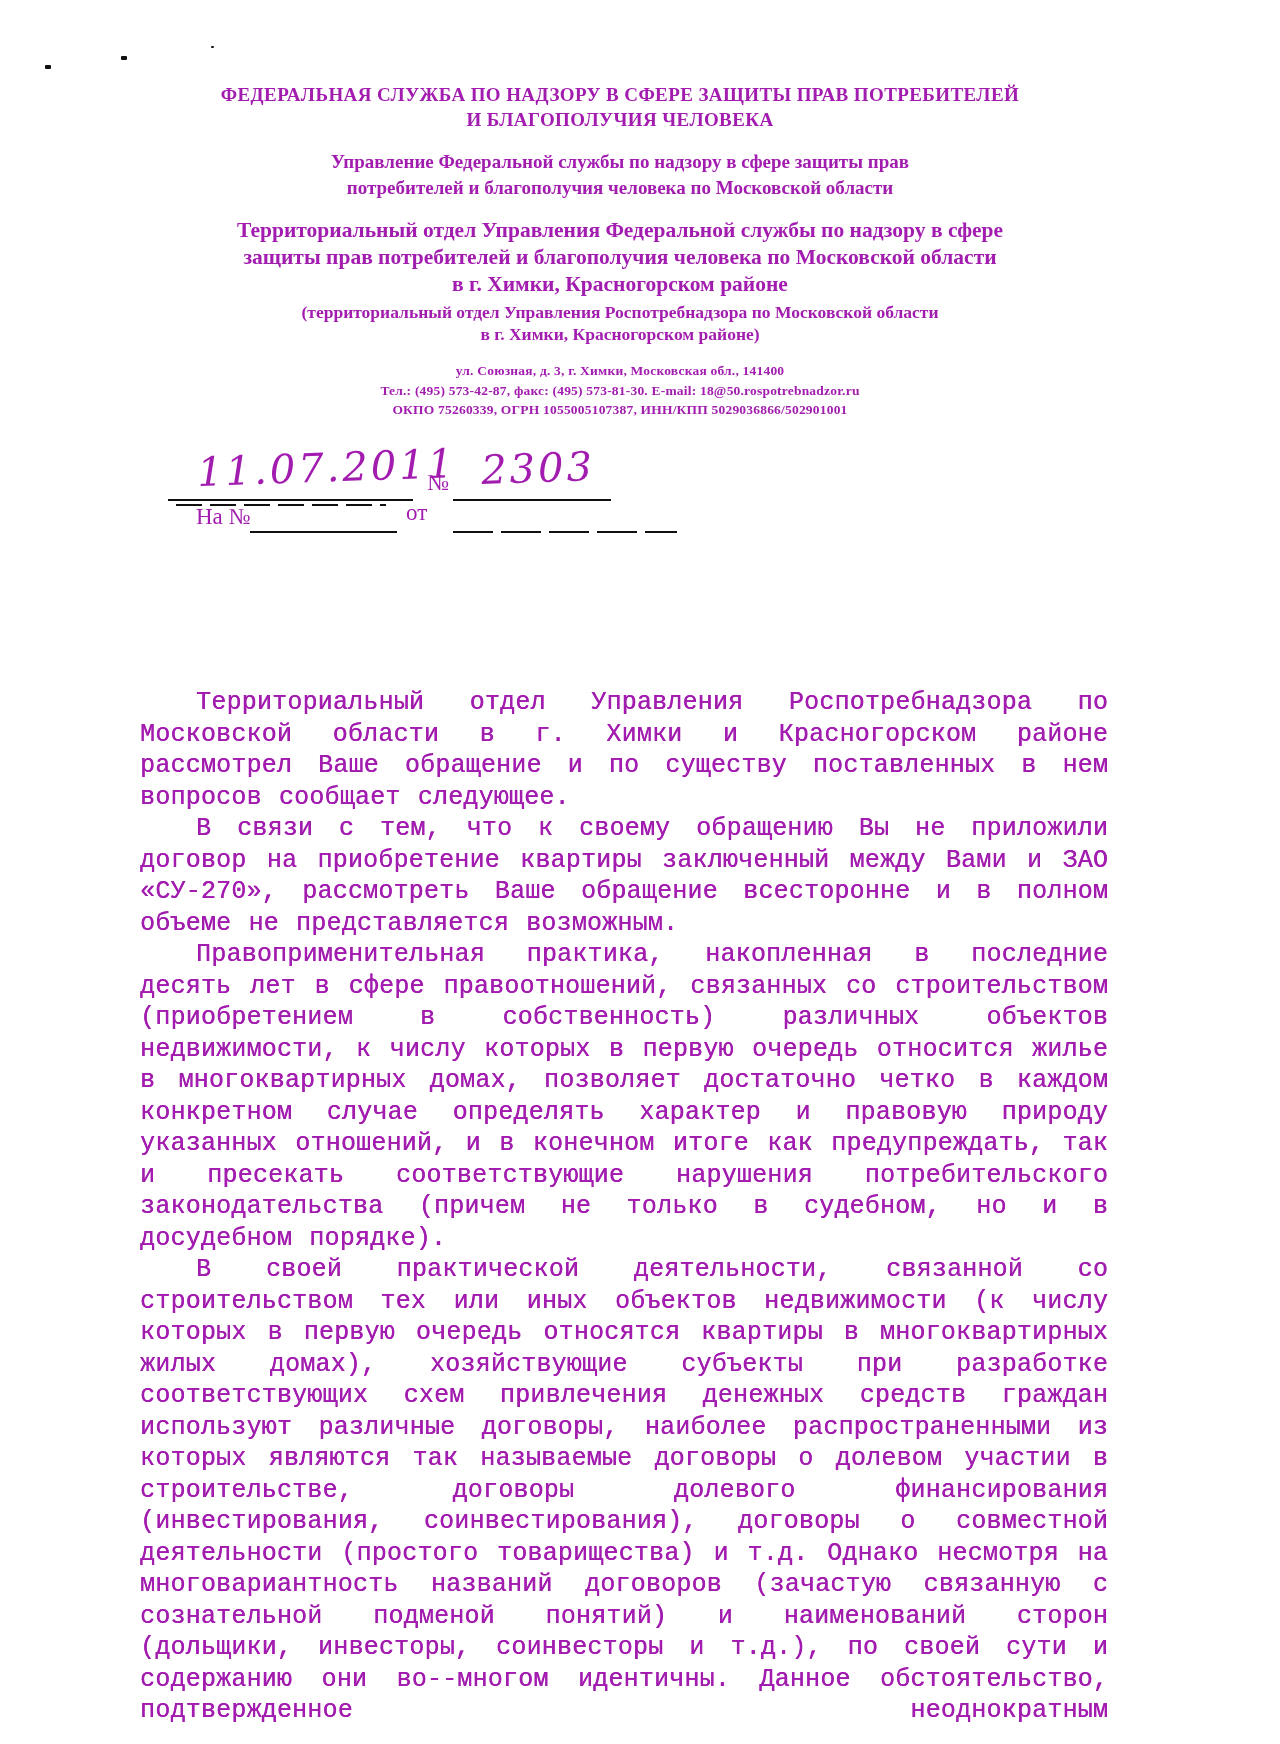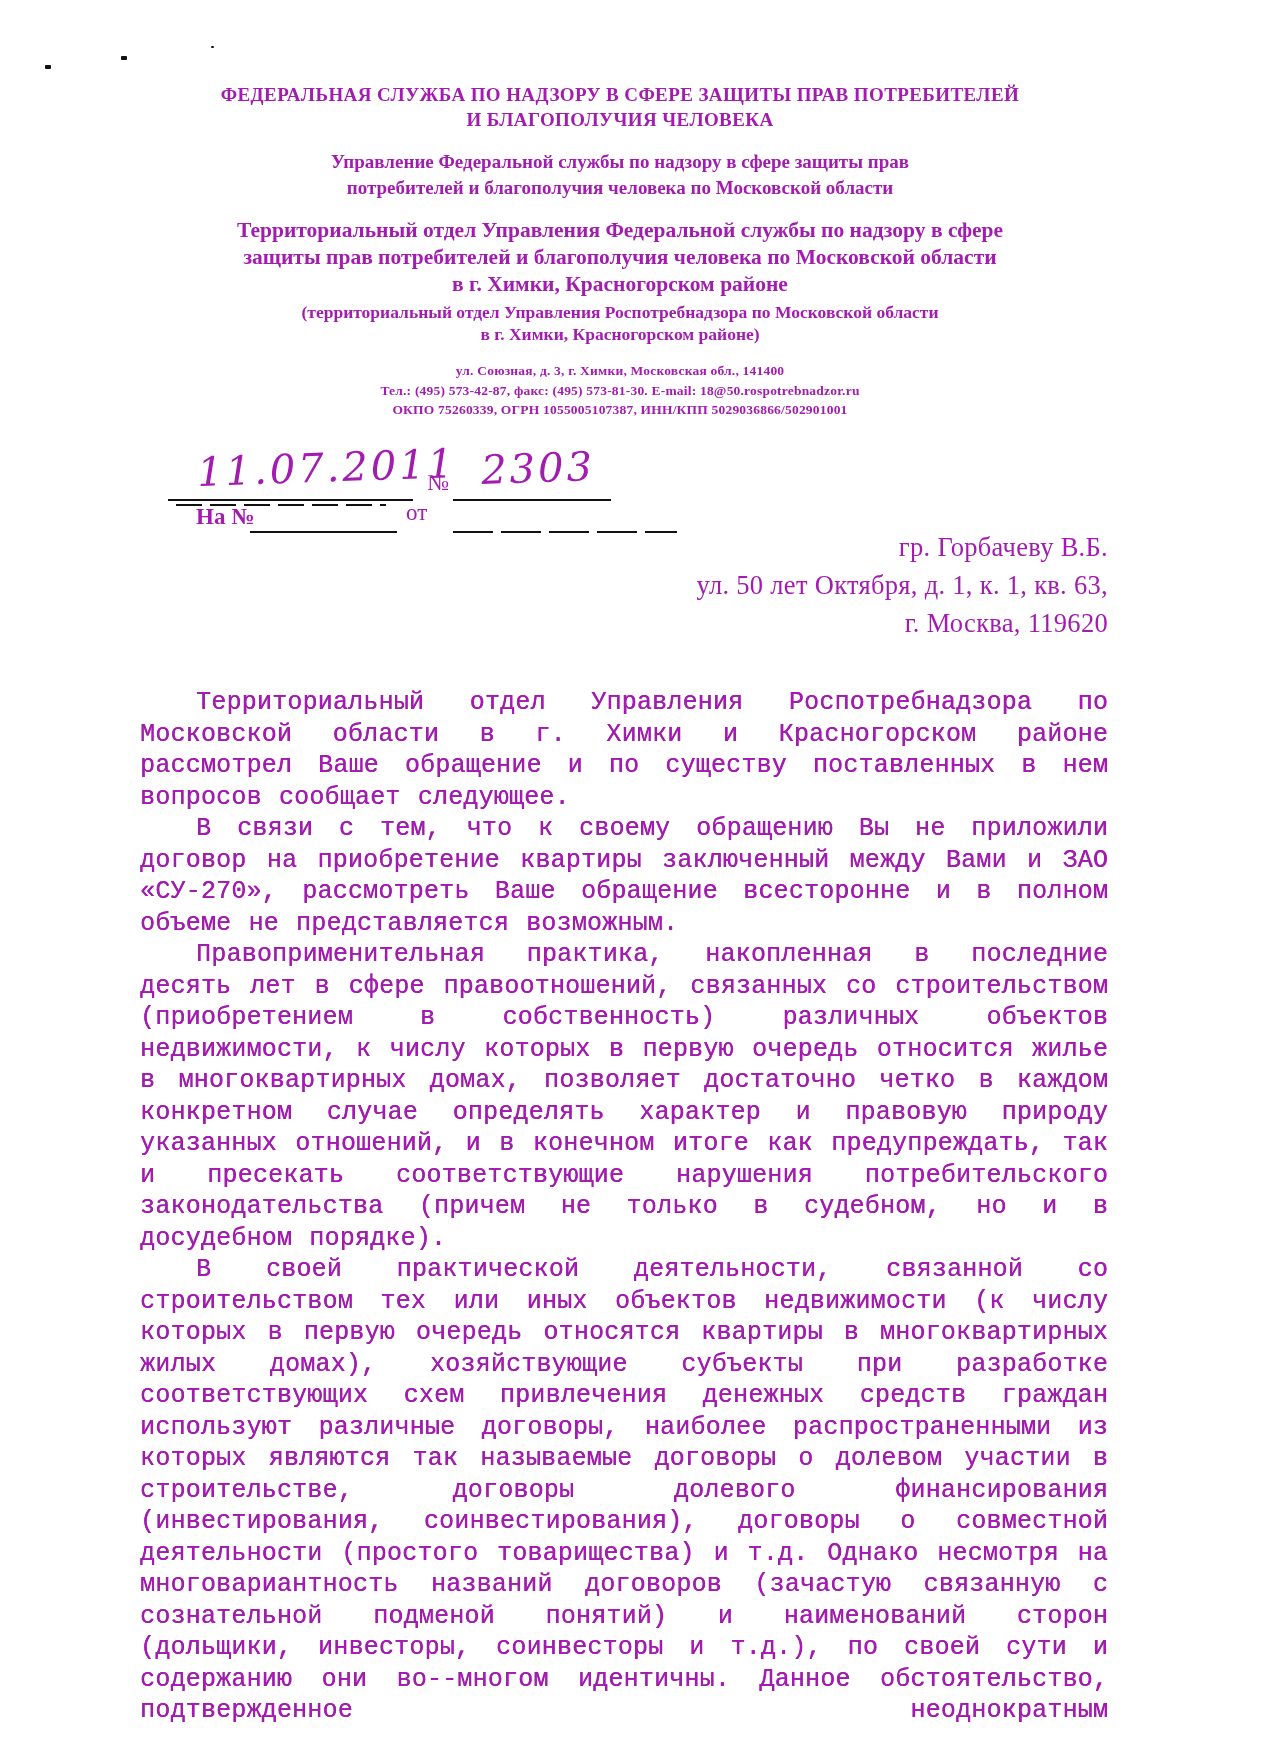--- a/index.html
+++ b/index.html
@@ -45,21 +45,21 @@
   .rule{position:absolute;background:#111;height:2px;}
   .rule.date-line{left:168px;top:56px;width:245px;}
   .rule.date-line2{left:176px;top:61px;width:210px;height:2px;
     background:repeating-linear-gradient(90deg,#111 0 26px,transparent 26px 34px);}
   .rule.num-line{left:453px;top:56px;width:158px;}
   .rule.in-num-line{left:250px;top:88px;width:147px;}
   .rule.in-date-line{left:453px;top:88px;width:224px;height:2px;
     background:repeating-linear-gradient(90deg,#111 0 40px,transparent 40px 48px);}
   .ref-label{position:absolute;font-size:23px;line-height:24px;}
   .lbl-no{left:427px;top:28px;}
-  .lbl-na{left:196px;top:62px;font-weight:bold;}
+  .lbl-na{left:196px;top:62px;}
   .lbl-ot{left:406px;top:58px;}
 
   
   .recipient{
     position:absolute;top:528px;right:172px;
     text-align:right;font-size:26.5px;line-height:38px;
     letter-spacing:.3px;
   }
 
   
@@ -113,25 +113,20 @@
     <div class="rule date-line2"></div>
     <div class="ref-label lbl-no">№</div>
     <div class="hw hw-number">2303</div>
     <div class="rule num-line"></div>
     <div class="ref-label lbl-na">На №</div>
     <div class="rule in-num-line"></div>
     <div class="ref-label lbl-ot">от</div>
     <div class="rule in-date-line"></div>
   </div>
 
-  <div class="recipient">
-    <div>гр. Горбачеву В.Б.</div>
-    <div>ул. 50 лет Октября, д. 1, к. 1, кв. 63,</div>
-    <div>г. Москва, 119620</div>
-  </div>
 
   <div class="body-text">
     <p>Территориальный отдел Управления Роспотребнадзора по Московской области в г. Химки и Красногорском районе рассмотрел Ваше обращение и по существу поставленных в нем вопросов сообщает следующее.</p>
     <p>В связи с тем, что к своему обращению Вы не приложили договор на приобретение квартиры заключенный между Вами и ЗАО «СУ-270», рассмотреть Ваше обращение всесторонне и в полном объеме не представляется возможным.</p>
     <p>Правоприменительная практика, накопленная в последние десять лет в сфере правоотношений, связанных со строительством (приобретением в собственность) различных объектов недвижимости, к числу которых в первую очередь относится жилье в многоквартирных домах, позволяет достаточно четко в каждом конкретном случае определять характер и правовую природу указанных отношений, и в конечном итоге как предупреждать, так и пресекать соответствующие нарушения потребительского законодательства (причем не только в судебном, но и в досудебном порядке).</p>
     <p class="last-justify">В своей практической деятельности, связанной со строительством тех или иных объектов недвижимости (к числу которых в первую очередь относятся квартиры в многоквартирных жилых домах), хозяйствующие субъекты при разработке соответствующих схем привлечения денежных средств граждан используют различные договоры, наиболее распространенными из которых являются так называемые договоры о долевом участии в строительстве, договоры долевого финансирования (инвестирования, соинвестирования), договоры о совместной деятельности (простого товарищества) и т.д. Однако несмотря на многовариантность названий договоров (зачастую связанную с сознательной подменой понятий) и наименований сторон (дольщики, инвесторы, соинвесторы и т.д.), по своей сути и содержанию они во--многом идентичны. Данное обстоятельство, подтвержденное неоднократным</p>
   </div>
 
 </div>
 

